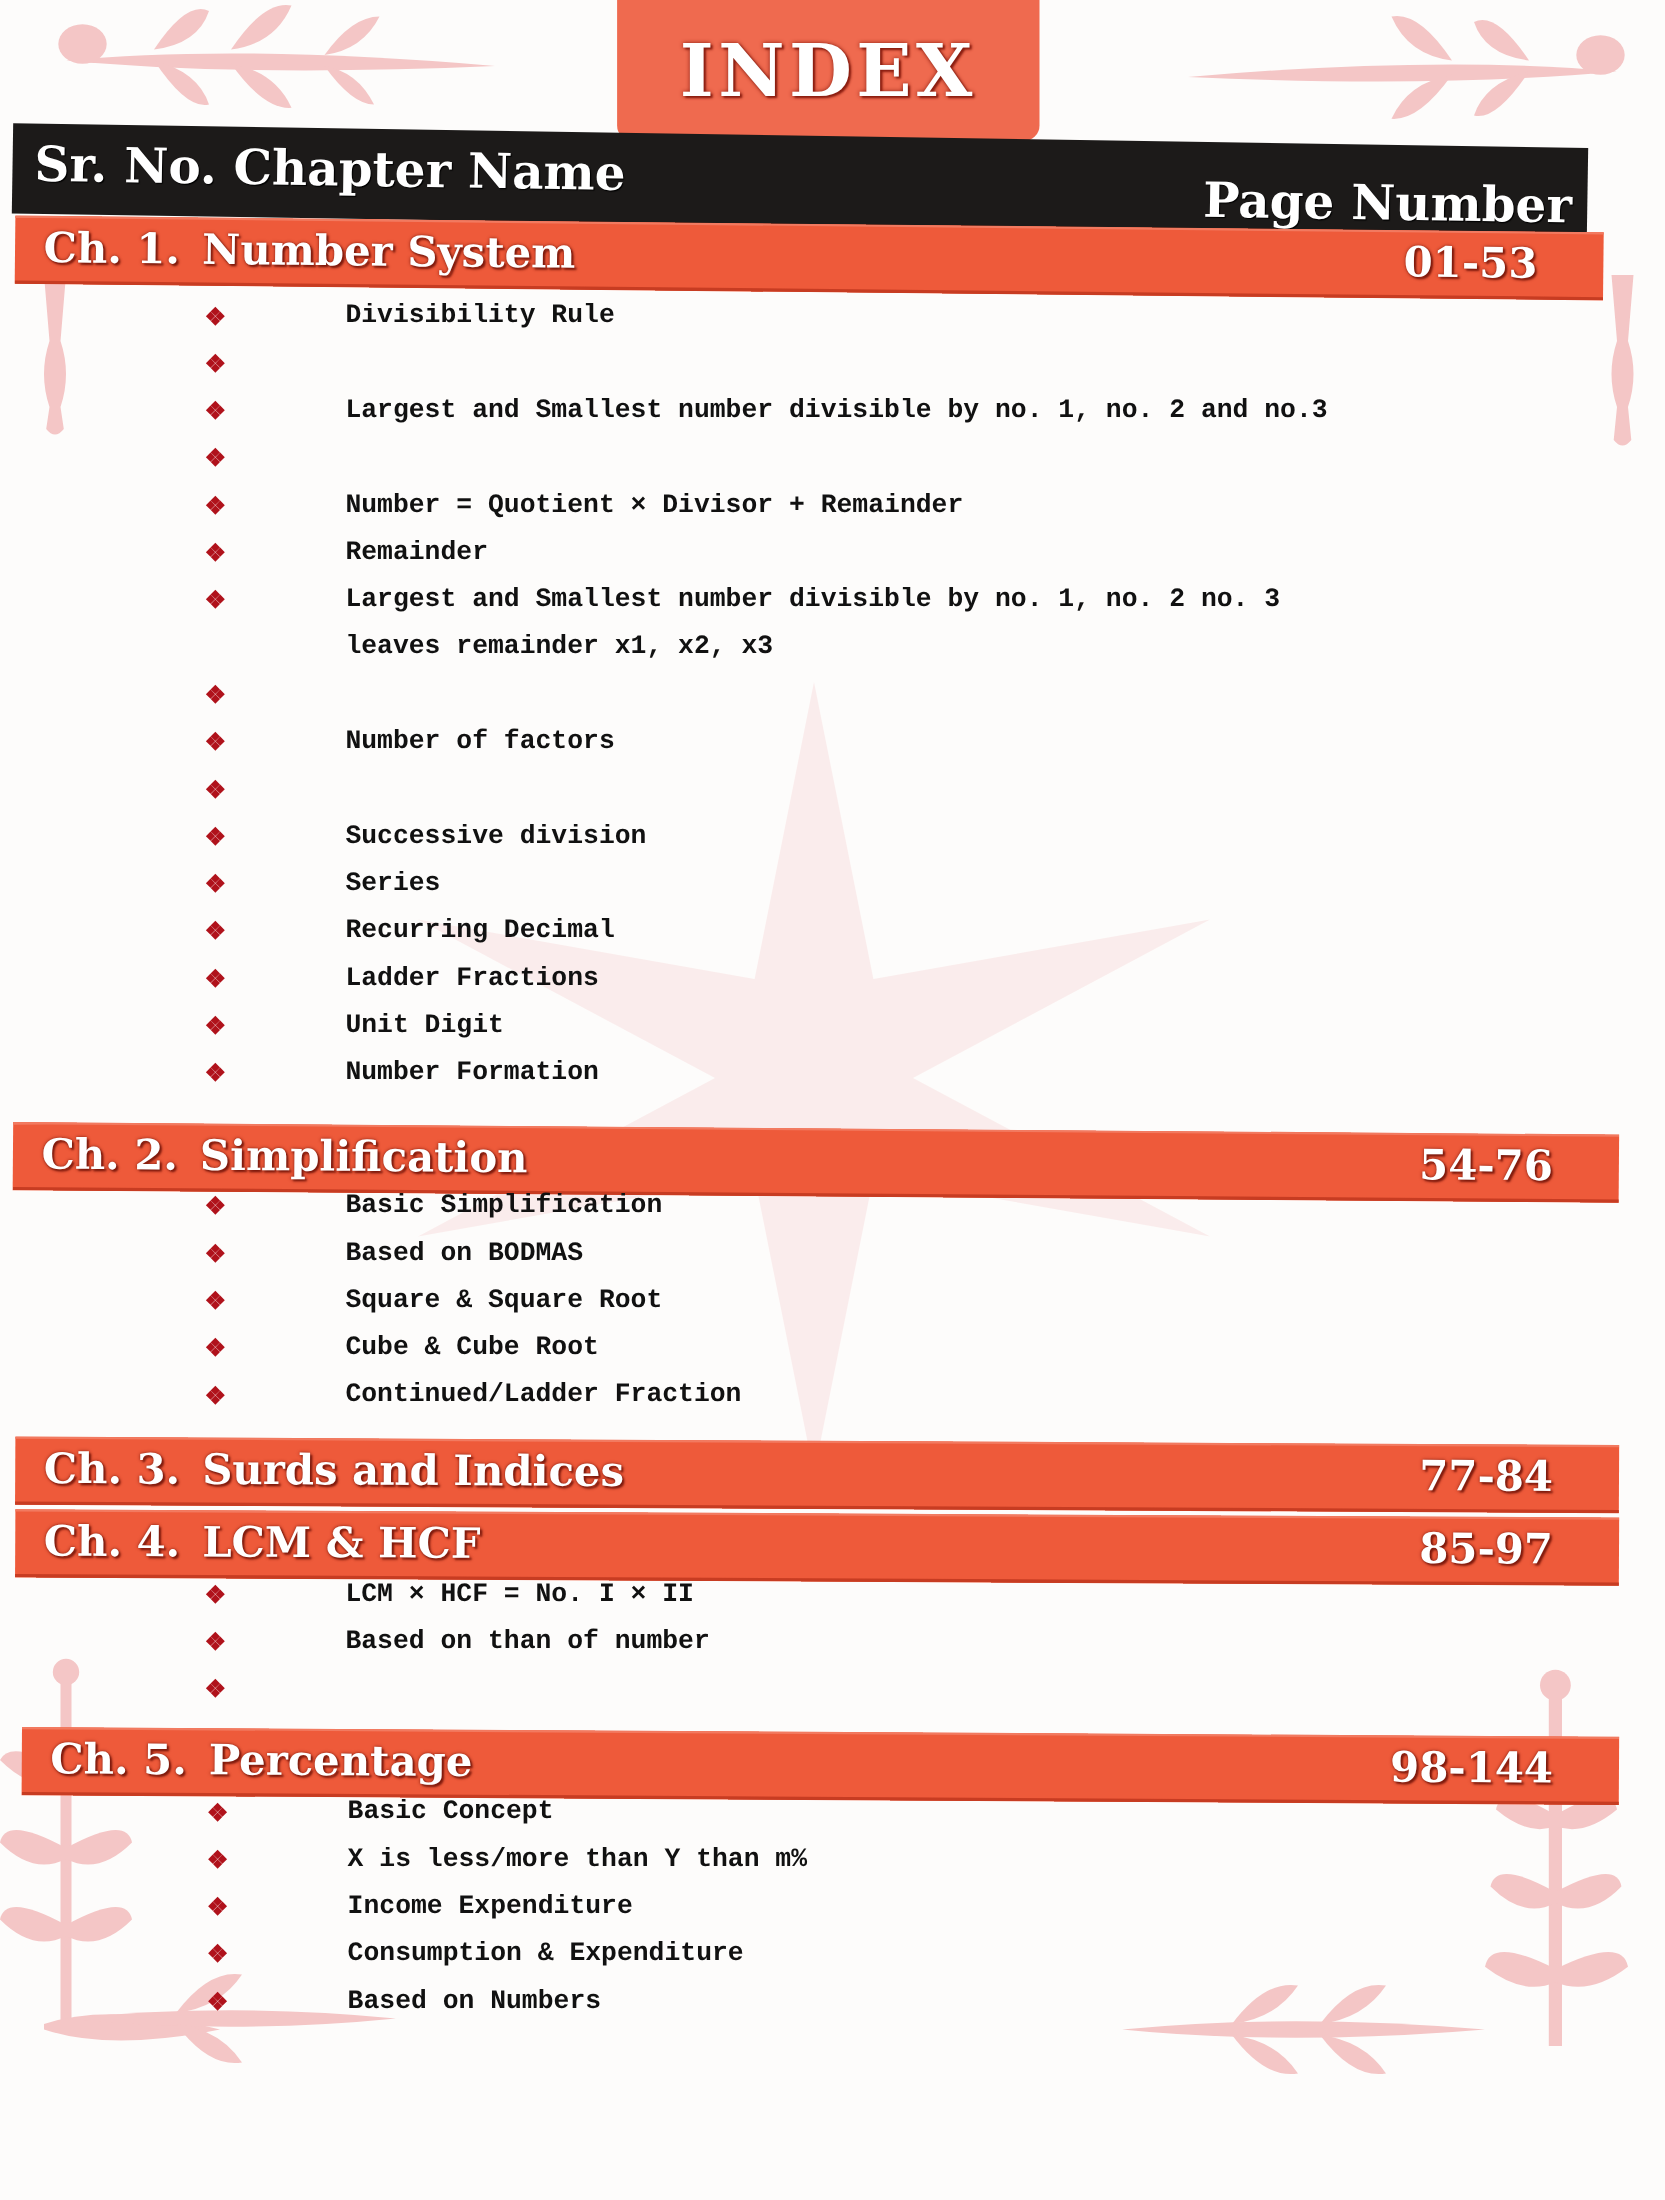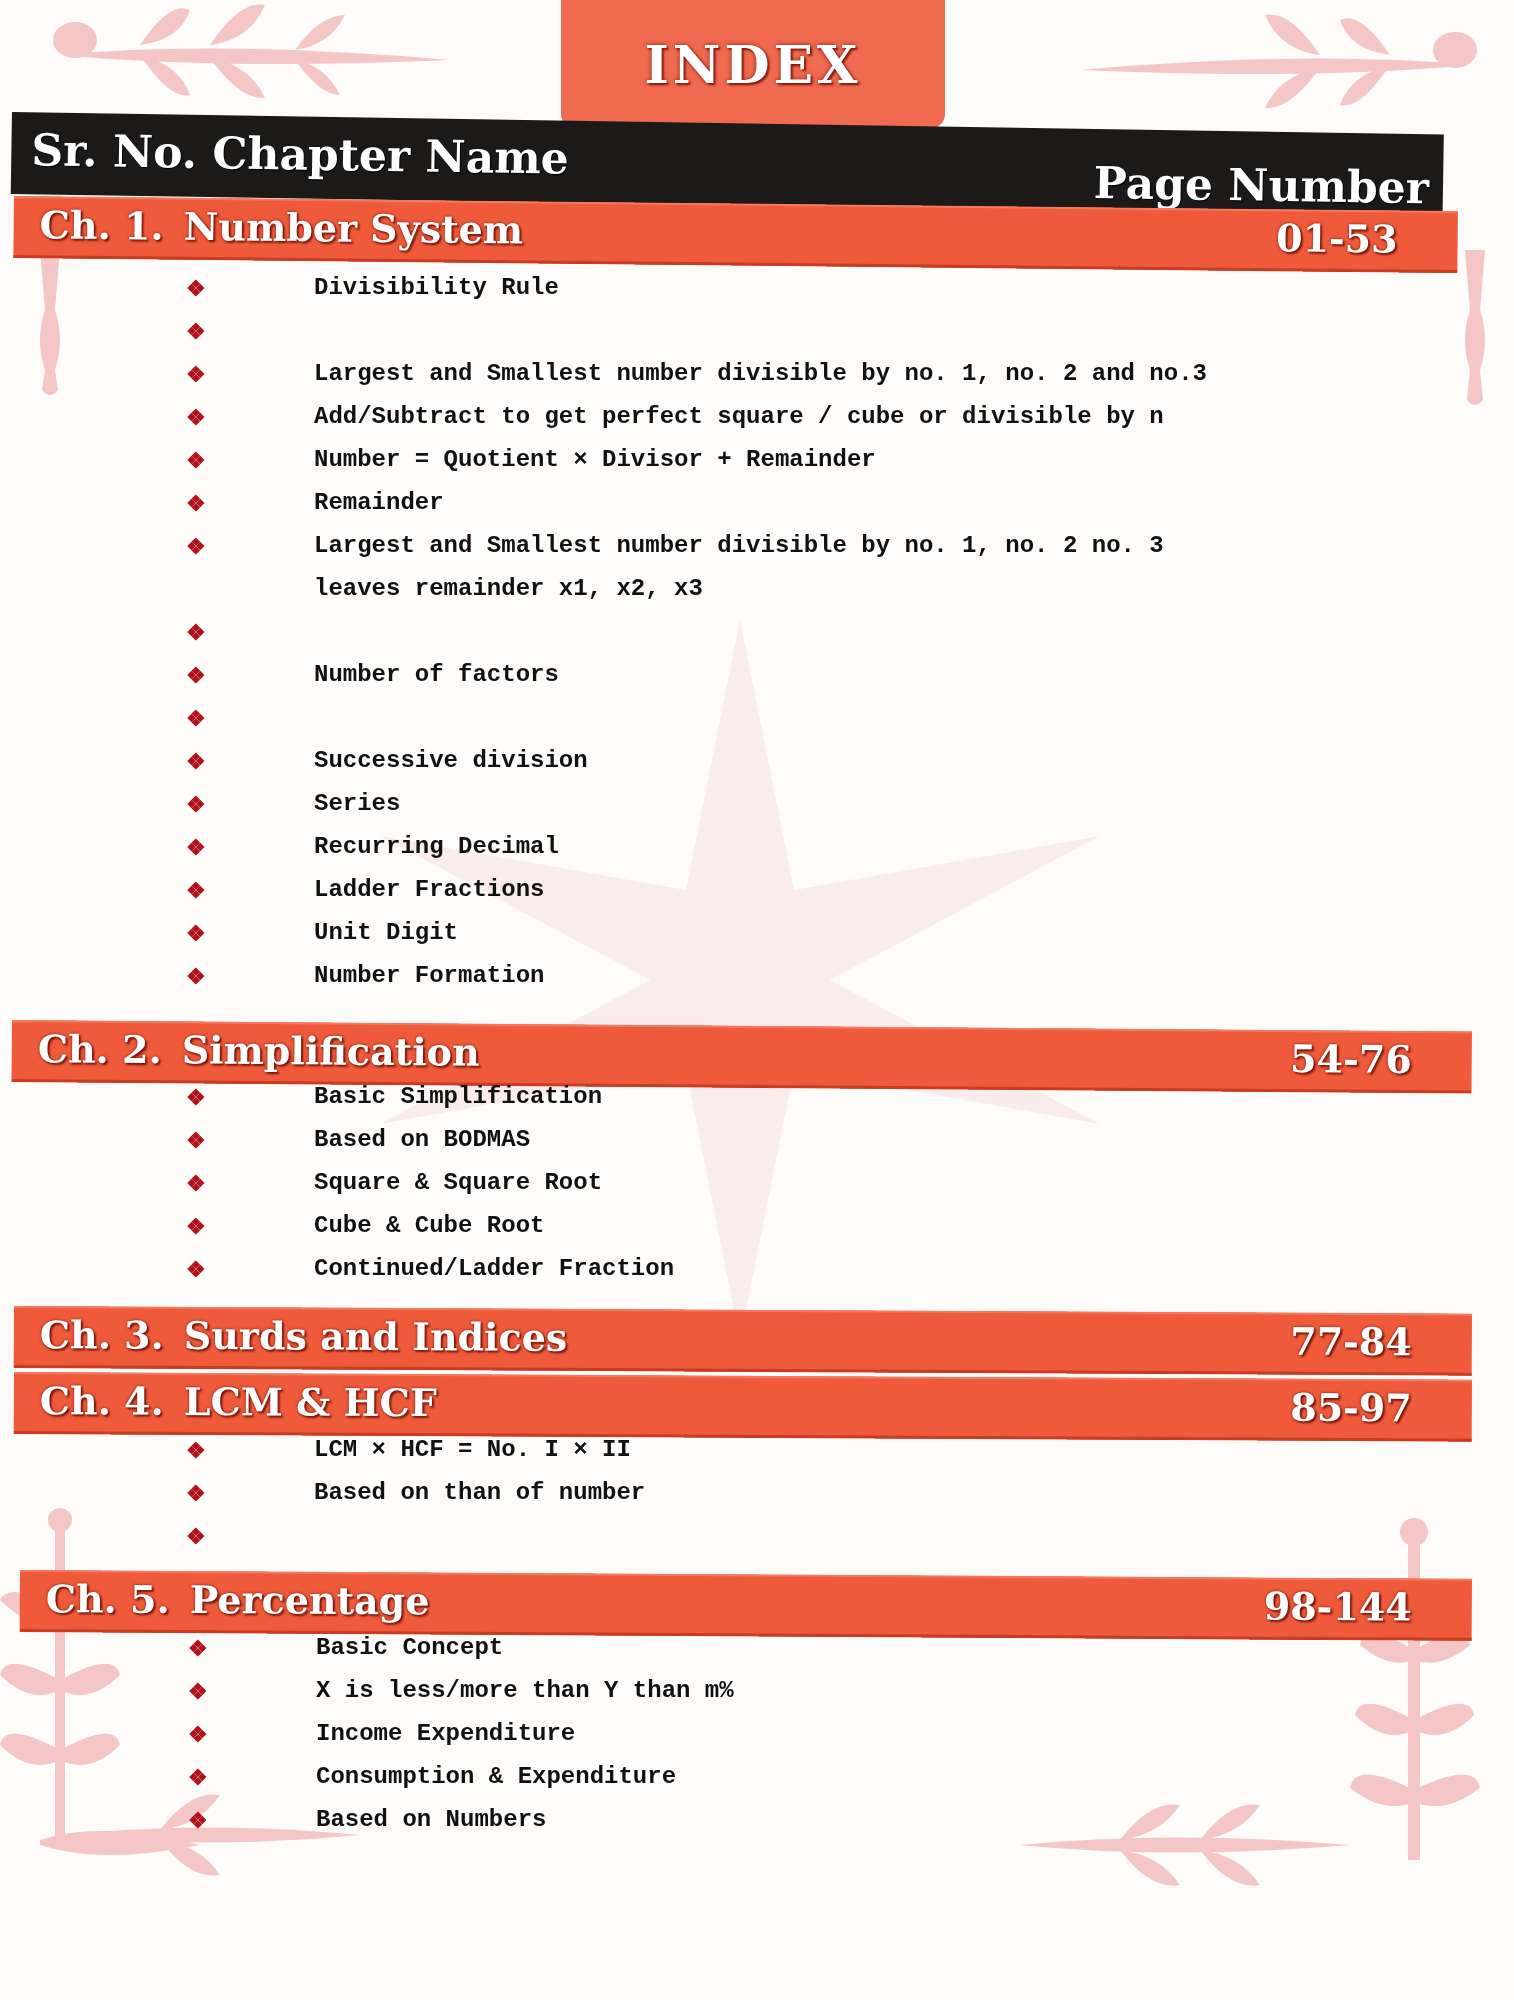--- a/index.html
+++ b/index.html
@@ -10,21 +10,21 @@
   }
   .deco { position: absolute; pointer-events: none; }
   .watermark { position: absolute; left: 380px; top: 620px; width: 720px; height: 720px; opacity: 0.5; }
 
   .index-tab {
     position: absolute; left: 561px; top: 0; width: 384px; height: 128px;
     background: #ef6a4f; border-radius: 0 0 14px 14px;
     display: flex; align-items: center; justify-content: center;
   }
   .index-tab span {
-    color: #fff; font-weight: bold; font-size: 52px; letter-spacing: 4px;
+    color: #fff; font-weight: bold; font-size: 66px; letter-spacing: 4px;
     text-shadow: 0 0 4px #8a1d10, 2px 2px 2px #8a1d10;
   }
 
   .header-bar {
     position: absolute; left: 12px; top: 112px; width: 1432px; height: 82px;
     background: #1c1a19; transform: rotate(0.9deg); transform-origin: left top;
   }
   .header-bar .h-left, .header-bar .h-right {
     position: absolute; top: 12px; color: #fff; font-weight: bold; font-size: 44px;
     text-shadow: 1px 1px 1px #000;
@@ -158,21 +158,20 @@
     </div>
   <div class="topic">
       <span class="bullet">❖</span>
     </div>
   <div class="topic">
       <span class="bullet">❖</span>
       <span class="txt">Largest and Smallest number divisible by no. 1, no. 2 and no.3</span>
     </div>
   <div class="topic">
       <span class="bullet">❖</span>
-      <span class="txt">Add/Subtract to get perfect square / cube or divisible by n</span>
     </div>
   <div class="topic">
       <span class="bullet">❖</span>
       <span class="txt">Number = Quotient × Divisor + Remainder</span>
     </div>
   <div class="topic">
       <span class="bullet">❖</span>
       <span class="txt">Remainder</span>
     </div>
   <div class="topic">

